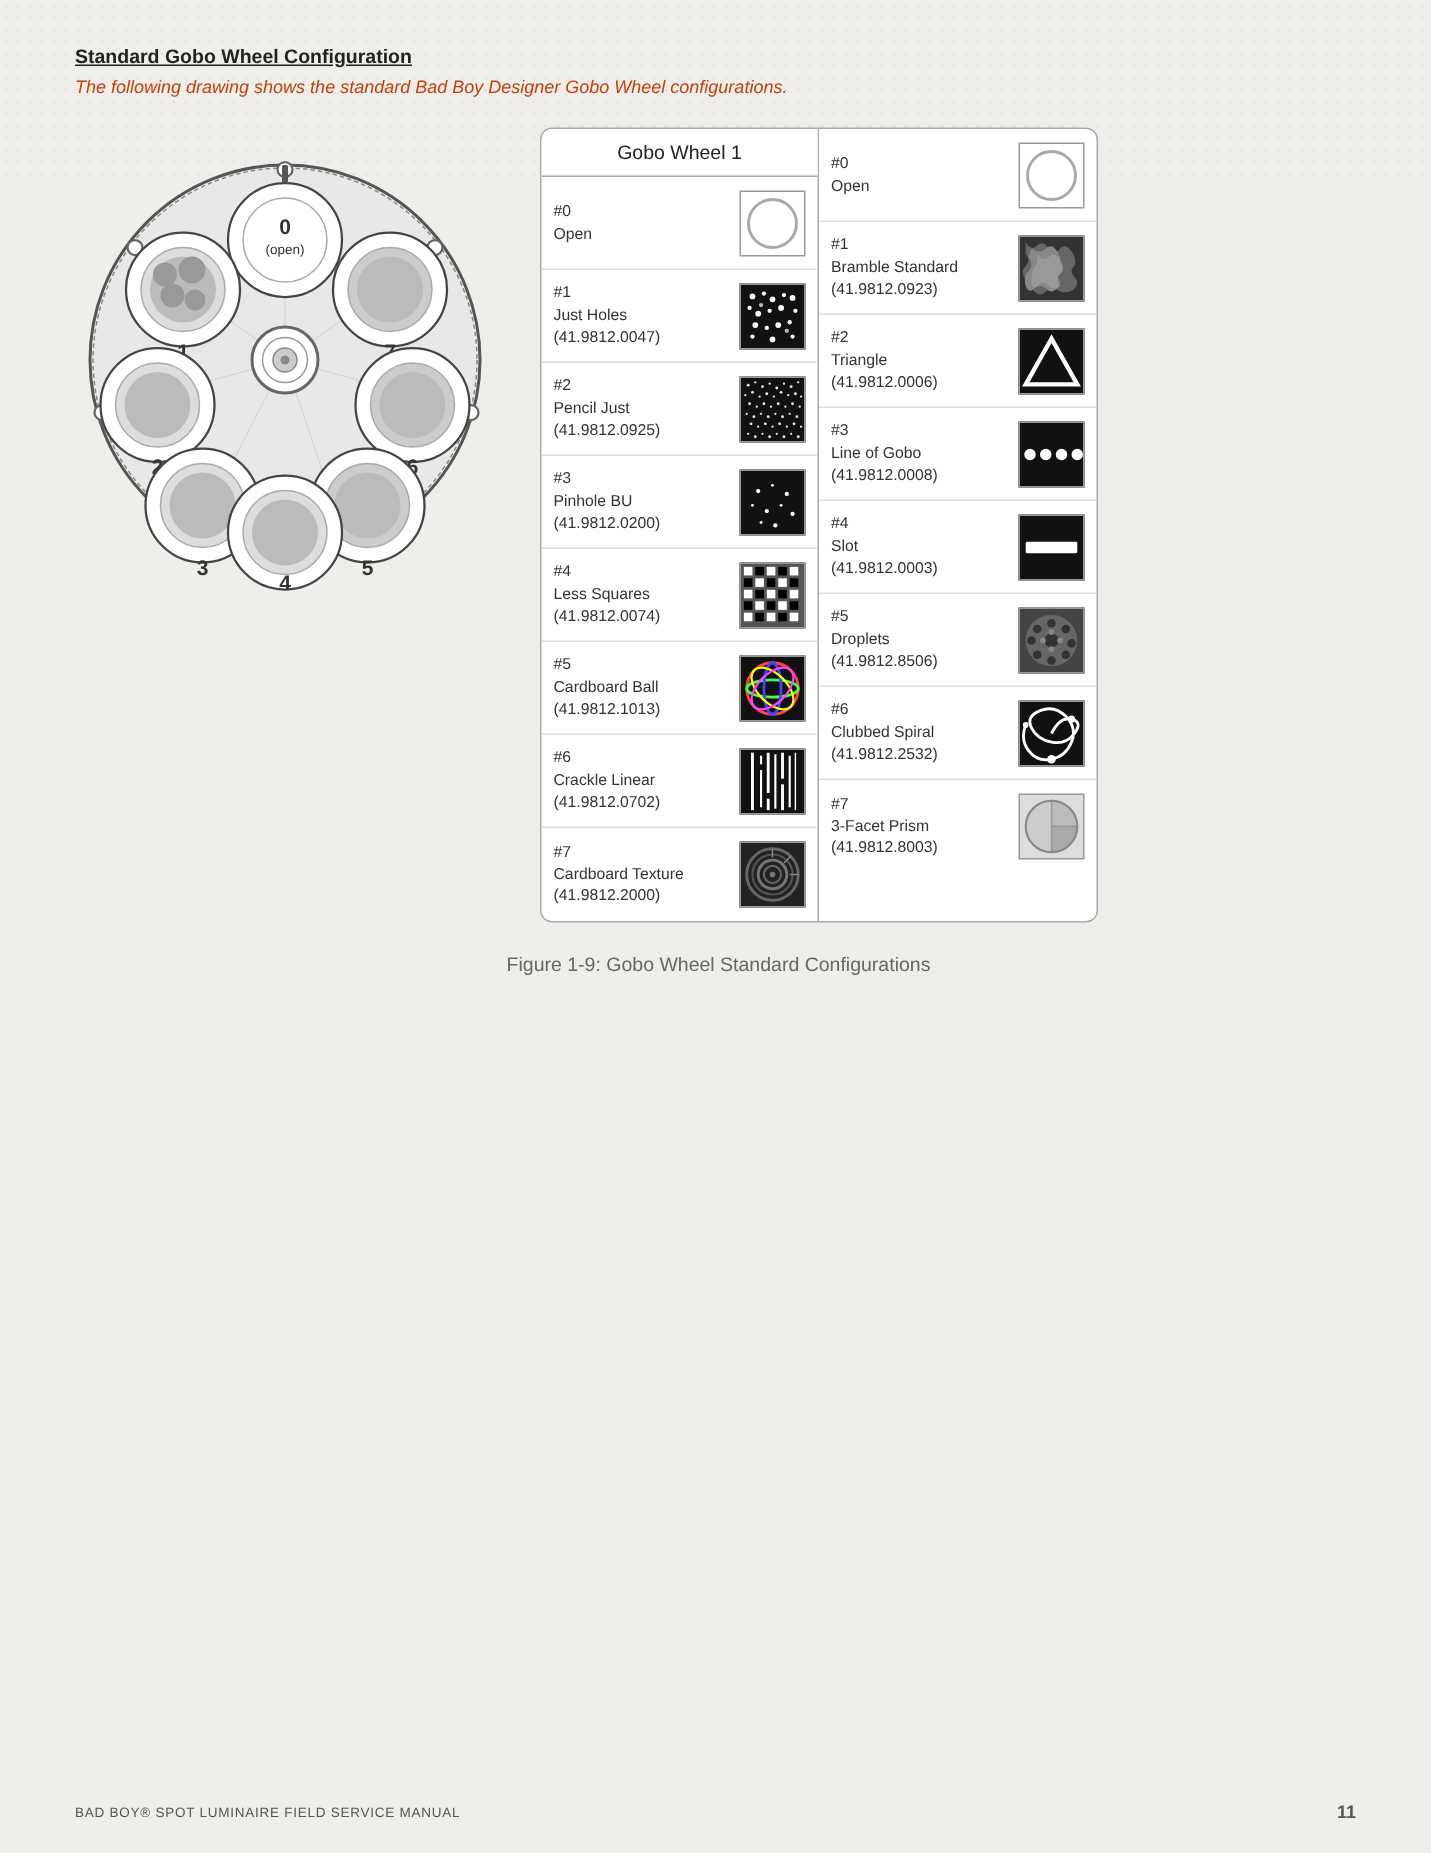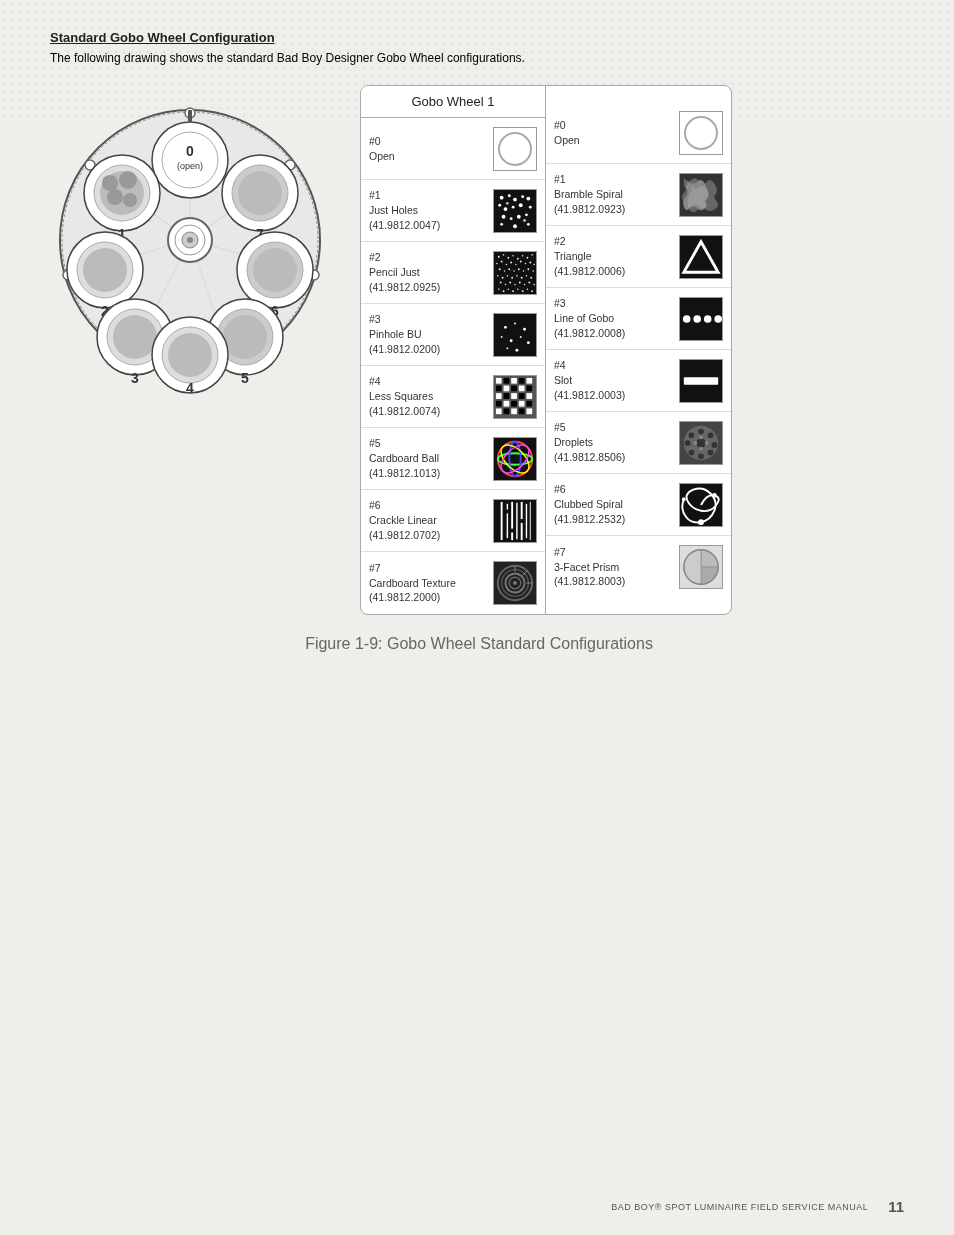--- a/index.html
+++ b/index.html
@@ -34,21 +34,22 @@
     .section-title {
       font-size: 13px;
       font-weight: bold;
       margin-bottom: 6px;
       text-decoration: underline;
     }
 
     .section-desc {
       font-size: 12px;
       margin-bottom: 20px;
-      color: #000000;
+      color: #c2410c;
+      font-style: italic;
     }
 
     .figure-container {
       display: flex;
       align-items: flex-start;
       gap: 20px;
       margin-bottom: 20px;
     }
 
     
@@ -58,21 +59,20 @@
     }
 
     
     .gobo-tables {
       display: flex;
       gap: 0;
       border: 1.5px solid #aaa;
       border-radius: 8px;
       overflow: hidden;
       background: white;
-      align-items: center;
     }
 
     .gobo-column {
       width: 185px;
     }
 
     .gobo-column:first-child {
       border-right: 1.5px solid #aaa;
     }
 
@@ -116,48 +116,48 @@
       overflow: hidden;
     }
 
     .gobo-image.white-bg {
       background: white;
     }
 
     
     .figure-caption {
       text-align: center;
-      font-size: 16px;
+      font-size: 13px;
       color: #666;
       margin-top: 16px;
       margin-bottom: 40px;
     }
 
     
     .page-footer {
       position: absolute;
       bottom: 20px;
       left: 0;
       right: 0;
       display: flex;
-      justify-content: flex-end;
+      justify-content: space-between;
       align-items: center;
       padding: 0 50px;
       font-size: 10px;
       color: #555;
     }
 
     .footer-text {
       text-transform: uppercase;
       letter-spacing: 0.5px;
       font-size: 9px;
     }
 
     .footer-page {
-      font-size: 15px;
+      font-size: 12px;
       font-weight: bold;
       margin-left: 20px;
     }
   </style>
 </head>
 <body>
 
 <div class="bg-map"></div>
 
 <div class="page-content">
@@ -499,21 +499,21 @@
           <div class="gobo-image white-bg">
             <svg width="40" height="40" viewBox="0 0 40 40">
                 <circle cx="20" cy="20" r="16" fill="white" stroke="#aaa" stroke-width="2"></circle>
               </svg>
           </div>
         </div>
 
         <div class="gobo-row">
           <div class="gobo-info">
             <div>#1</div>
-            <div>Bramble Spiral</div>
+            <div>Bramble Standard</div>
             <div>(41.9812.0923)</div>
           </div>
           <div class="gobo-image">
             <svg width="44" height="44" viewBox="0 0 44 44">
               <rect width="44" height="44" fill="#333"></rect>
 
               <path d="M4,4 Q8,10 12,6 Q16,2 20,8 Q24,14 28,8 Q32,4 36,10 Q40,16 38,20 Q34,24 38,28 Q42,32 38,36 Q34,40 28,38 Q22,34 18,38 Q14,42 10,38 Q6,34 4,30 Q0,24 4,20 Q8,16 4,12 Z" fill="#666" stroke="none"></path>
               <path d="M8,8 Q14,12 18,8 Q22,4 26,10 Q30,16 26,20 Q22,24 26,28 Q30,32 26,36 Q22,40 18,36 Q14,32 10,36 Q6,40 4,34 Q2,28 6,24 Q10,20 6,14 Z" fill="#888" stroke="none"></path>
               <path d="M12,12 Q16,18 20,14 Q24,10 28,16 Q32,22 28,26 Q24,30 28,34 Q24,38 20,34 Q16,30 12,34 Q8,38 8,30 Q8,22 12,18 Z" fill="#999" stroke="none"></path>
             </svg>

